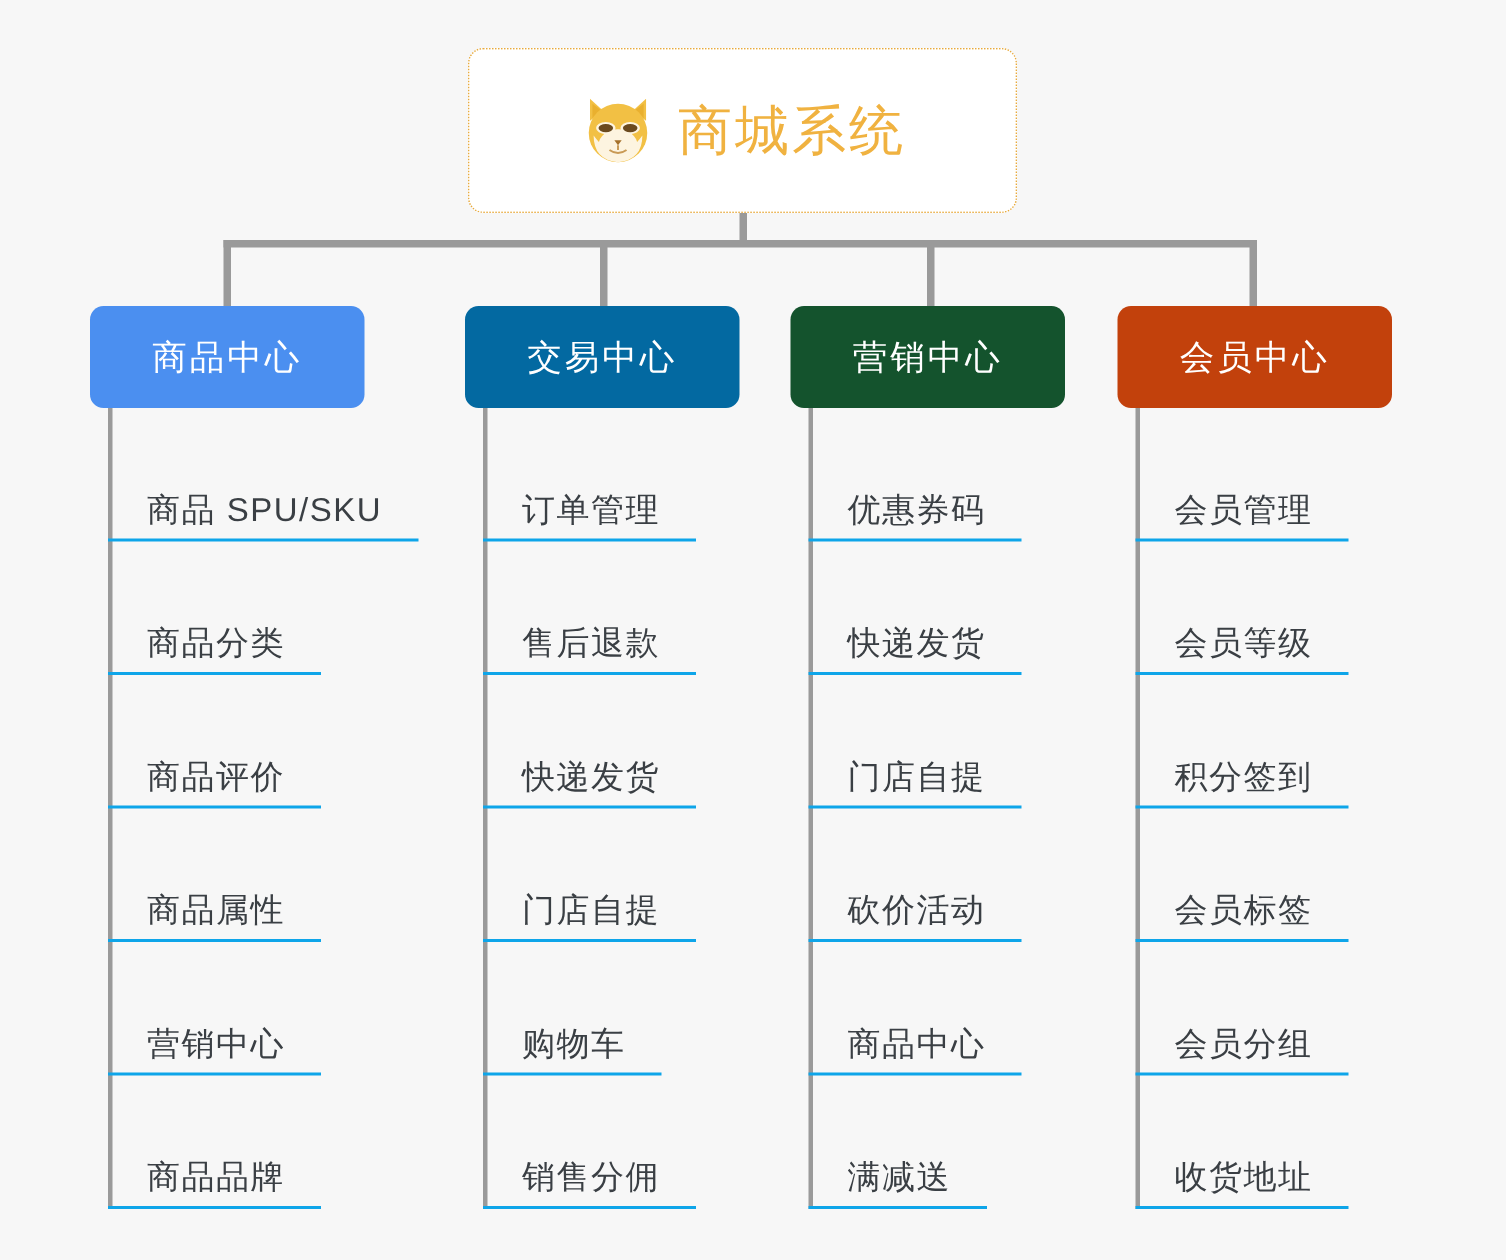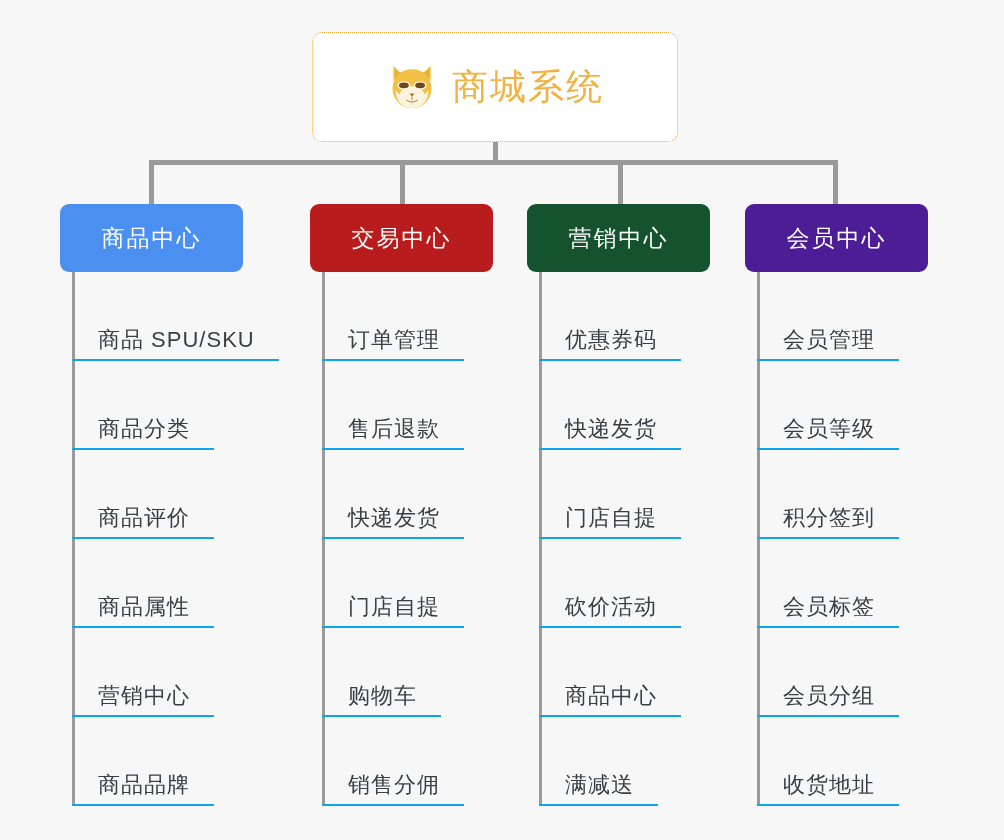--- a/index.html
+++ b/index.html
@@ -174,21 +174,21 @@
       <div class="leaf">
           <span class="leaf-inner">营销中心</span>
         </div>
       <div class="leaf">
           <span class="leaf-inner">商品品牌</span>
         </div>
     </div>
   </div>
 
   <div class="column" style="left:310px; width:183px;">
-    <div class="cat-box" style="background: #b91c1c;">
+    <div class="cat-box" style="background: #0369a1;">
       <span>交易中心</span>
     </div>
     <div class="leaf-wrap">
       <div class="spine" style="height: 534px; background: rgb(154, 154, 154);"></div>
       <div class="leaf">
           <span class="leaf-inner">订单管理</span>
         </div>
       <div class="leaf">
           <span class="leaf-inner">售后退款</span>
         </div>
@@ -228,21 +228,21 @@
       <div class="leaf">
           <span class="leaf-inner">商品中心</span>
         </div>
       <div class="leaf">
           <span class="leaf-inner">满减送</span>
         </div>
     </div>
   </div>
 
   <div class="column" style="left:745px; width:183px;">
-    <div class="cat-box" style="background: #4c1d95;">
+    <div class="cat-box" style="background: #c2410c;">
       <span>会员中心</span>
     </div>
     <div class="leaf-wrap">
       <div class="spine" style="height: 534px; background: rgb(154, 154, 154);"></div>
       <div class="leaf">
           <span class="leaf-inner">会员管理</span>
         </div>
       <div class="leaf">
           <span class="leaf-inner">会员等级</span>
         </div>

